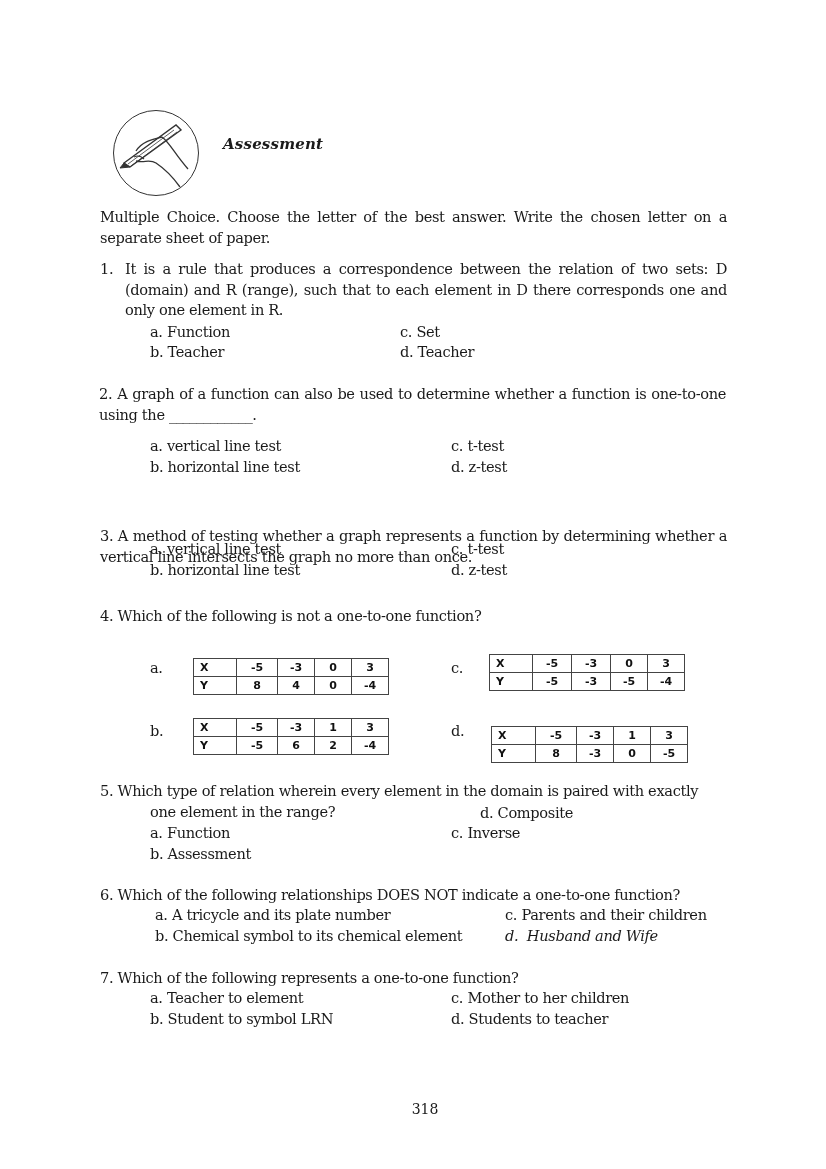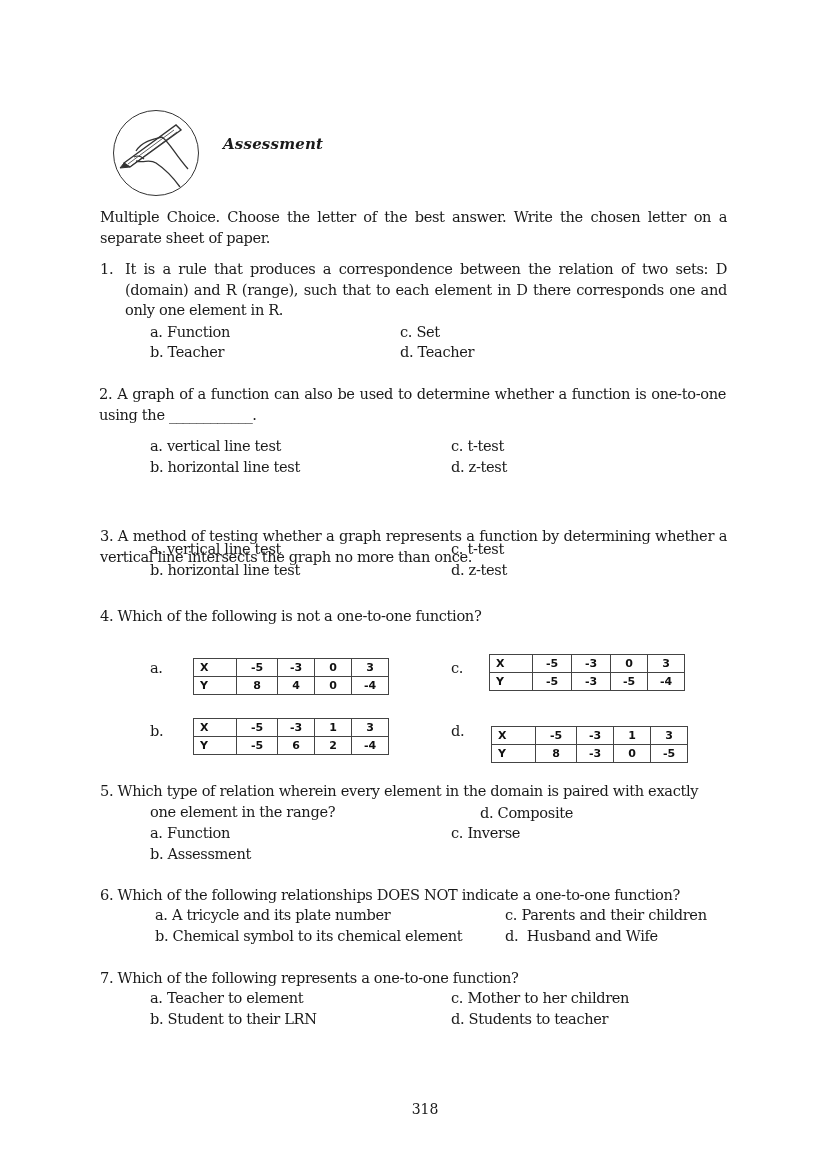--- a/index.html
+++ b/index.html
@@ -156,25 +156,25 @@
 <div class="abs txt" style="left:451px; top:823px;">c. Inverse</div>
 <div class="abs txt" style="left:451px; top:803px;margin-left:29px;">d. Composite</div>
 
 <div class="abs txt" style="left:100px; top:885px; white-space:nowrap;text-align:center;">
   <span>6.</span>
   <span>Which of the following relationships DOES NOT indicate a one-to-one function?</span>
 </div>
 <div class="abs txt" style="left:155px; top:905px;">a. A tricycle and its plate number</div>
 <div class="abs txt" style="left:155px; top:926px;">b. Chemical symbol to its chemical element</div>
 <div class="abs txt" style="left:505px; top:905px;">c. Parents and their children</div>
-<div class="abs txt" style="left:505px; top:926px; white-space:pre;">d.  Husband and Wife</div>
+<div class="abs txt" style="left:505px; top:926px; white-space:pre;font-style:italic;">d.  Husband and Wife</div>
 
 <div class="abs txt" style="left:100px; top:968px; white-space:nowrap;">
   <span>7.</span>
   <span>Which of the following represents a one-to-one function?</span>
 </div>
 <div class="abs txt" style="left:150px; top:988px;">a. Teacher to element</div>
-<div class="abs txt" style="left:150px; top:1009px;">b. Student to their LRN</div>
+<div class="abs txt" style="left:150px; top:1009px;">b. Student to symbol LRN</div>
 <div class="abs txt" style="left:451px; top:988px;">c. Mother to her children</div>
 <div class="abs txt" style="left:451px; top:1009px;">d. Students to teacher</div>
 
 <div class="abs pagenum" style="left:0; width:826px; text-align:center; top:1101px;">318</div>
 <div class="abs watermark" style="left:0; width:826px; text-align:center; top:1187px;">www.modyul.online</div>
 
 </body></html>

